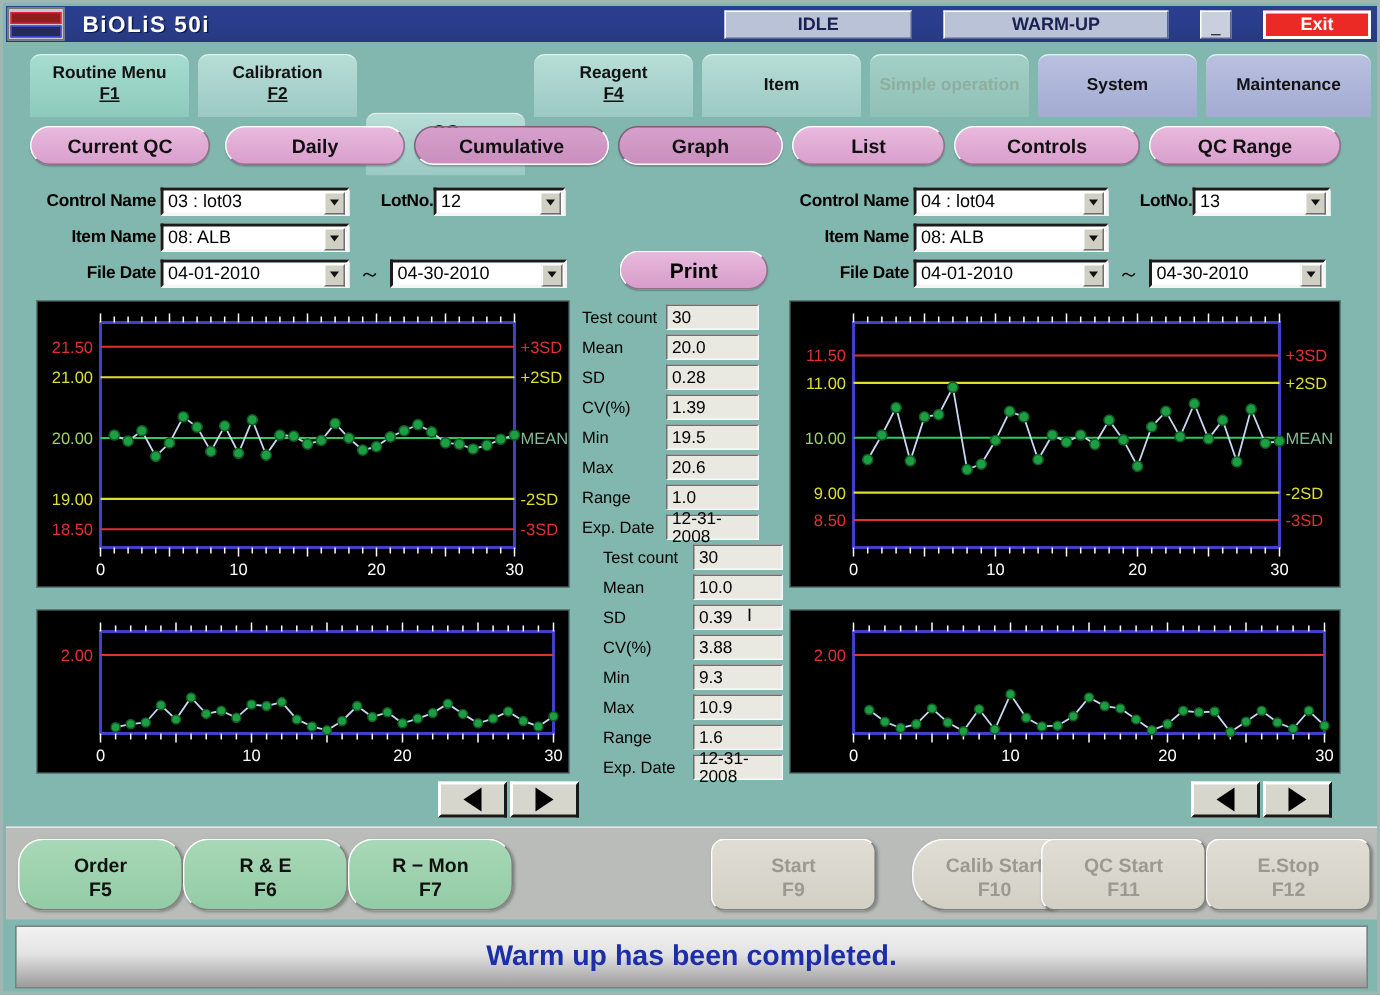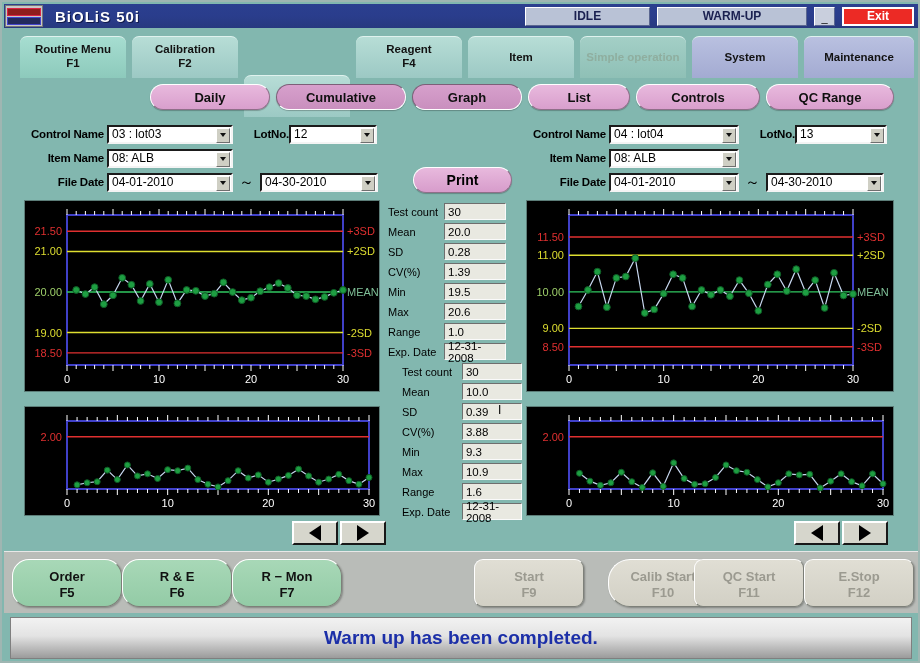--- a/index.html
+++ b/index.html
@@ -32,21 +32,21 @@
   .app-title {
     color:#ffffff; font-size:15px; font-weight:bold; letter-spacing:1px;
     margin-left:12px; text-shadow:1px 1px 0 #101a4a;
   }
   .status-pill {
     height:19px; min-width:120px; background:#b9c2d6;
     border:1px solid #fff; border-right-color:#5a6690; border-bottom-color:#5a6690;
     color:#1a2050; font-size:12px; font-weight:bold;
     display:flex; align-items:center; justify-content:center;
   }
-  .tb-right { margin-left:auto; display:flex; align-items:center; gap:7px; margin-right:4px; }
+  .tb-right { margin-left:auto; display:flex; align-items:center; gap:21px; margin-right:4px; }
   .min-btn {
     width:21px; height:19px; background:#c9cfdd; border:1px solid #fff;
     border-right-color:#5a6690; border-bottom-color:#5a6690;
     font-size:11px; display:flex; align-items:flex-end; justify-content:center;
     color:#000; padding-bottom:1px;
   }
   .exit-btn {
     width:72px; height:19px; background:#ec2a25; border:2px solid #fff;
     color:#fff; font-size:12px; font-weight:bold;
     display:flex; align-items:center; justify-content:center;
@@ -54,21 +54,21 @@
 
   
   .tabrow { position:absolute; left:4px; top:30px; width:912px; height:46px; }
   .tab {
     position:absolute; top:4px; height:42px;
     color:#121212; font-size:11.5px; font-weight:bold; text-align:center;
     padding-top:5px; line-height:14px;
     border-top:1px solid #dff2ee;
     border-radius:7px 7px 0 0;
   }
-  .tab .l2 { font-weight:bold; }
+  .tab .l2 { font-weight:bold;text-decoration:underline; }
   .tab.green { background: linear-gradient(to bottom,#a6ddd0,#8dcabc); }
   .tab.green2 { background: linear-gradient(to bottom,#b7ddd6,#9cc9c4); }
   .tab.blue  { background: linear-gradient(to bottom,#b9c0e0,#a3abd2); }
   .tab.dim   { background: linear-gradient(to bottom,#a3cfc6,#8fc0b6); color:#8fae9f; }
 
   
   .subrow { position:absolute; left:12px; top:82px; width:900px; height:30px; }
   .pinkbtn {
     position:absolute; top:0; height:26px;
     background: linear-gradient(to bottom, #e8b9dd, #d99fcd);
@@ -208,20 +208,21 @@
     </div>
     <div class="tab blue" style="left:686px; width:106px; padding-top:13px;">
       <div>System</div>
     </div>
     <div class="tab blue" style="left:798px; width:110px; padding-top:13px;">
       <div>Maintenance</div>
     </div>
   </div>
 
   <div class="subrow">
+    <div class="pinkbtn" style="left:6px;   width:120px;">Current QC</div>
     <div class="pinkbtn" style="left:136px; width:120px;">Daily</div>
     <div class="pinkbtn sel" style="left:262px; width:130px;">Cumulative</div>
     <div class="pinkbtn sel" style="left:398px; width:110px;">Graph</div>
     <div class="pinkbtn" style="left:514px; width:102px;">List</div>
     <div class="pinkbtn" style="left:752px; width:128px;">QC Range</div>
     <div class="pinkbtn" style="left:622px; width:124px;">Controls</div>
   </div>
 
   <div class="formblock" style="left:22px; top:122px; width:370px;">
     <div class="frow">

